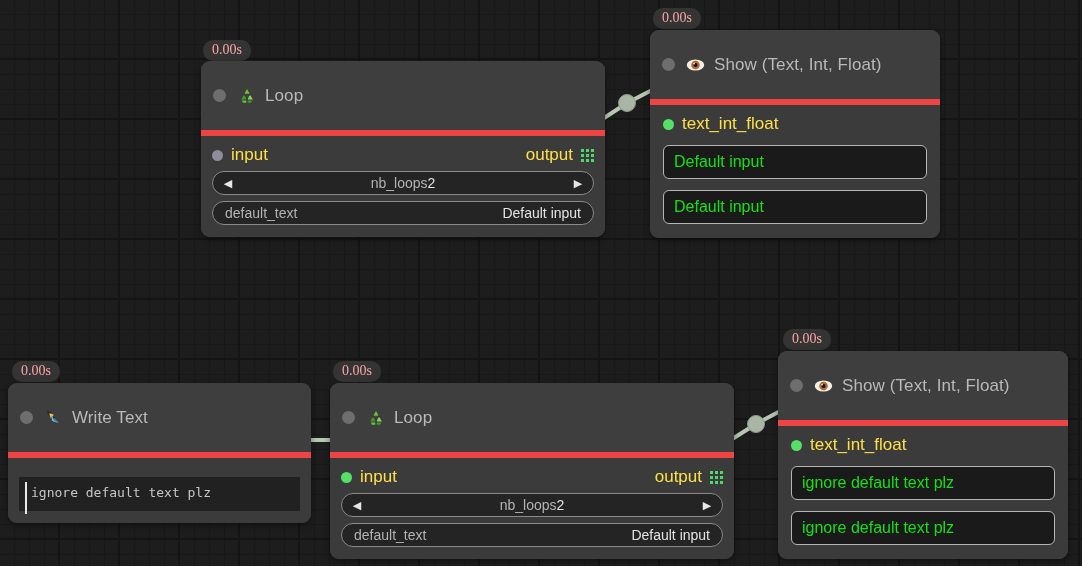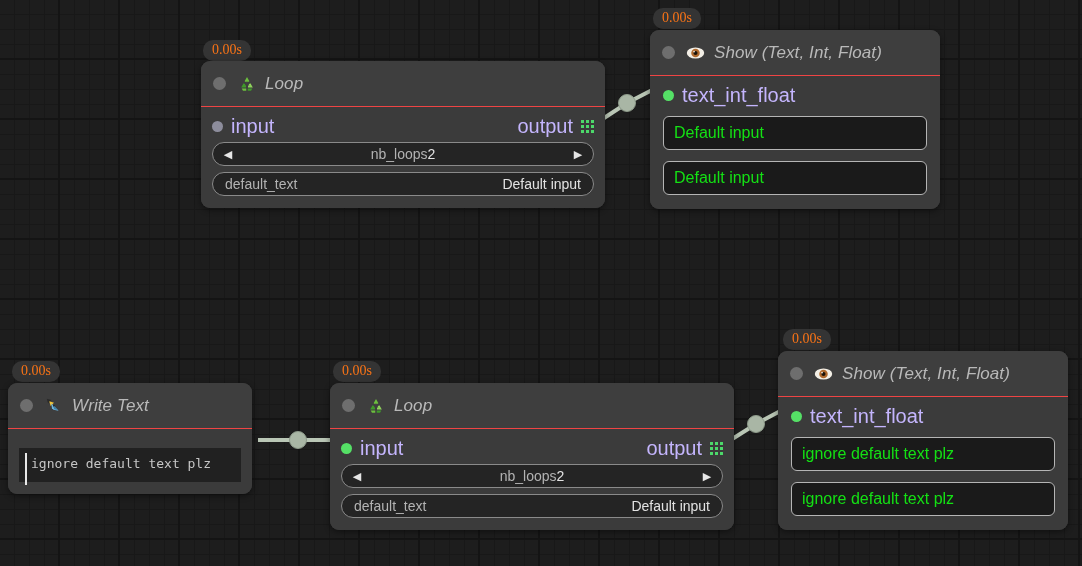--- a/index.html
+++ b/index.html
@@ -39,24 +39,23 @@
     position: absolute;
     border-radius: 9px;
     background: #3b3b3b;
     box-shadow: 0 2px 6px rgba(0,0,0,0.45);
     overflow: hidden;
   }
   .node-header {
     display: flex;
     align-items: center;
     height: 37px;
-    padding: 4px 12px;
-    border-bottom: 1px solid #ef4444;
+    padding: 16px 12px;
+    border-bottom: 6px solid #ef4444;
     background: #3e3e3e;
-    font-style: italic;
   }
   .hdr-dot {
     width: 13px; height: 13px;
     border-radius: 50%;
     background: #6e6e6e;
     flex: 0 0 auto;
   }
   .hdr-icon {
     margin-left: 11px;
     width: 19px; height: 19px;
@@ -85,22 +84,22 @@
     justify-content: space-between;
     height: 20px;
     margin-bottom: 5px;
   }
   .port {
     display: flex;
     align-items: center;
     gap: 8px;
   }
   .port-label {
-    color: #c4b5fd;
-    font-size: 20px;
+    color: #fde047;
+    font-size: 17px;
   }
   .dot {
     width: 11px; height: 11px;
     border-radius: 50%;
     flex: 0 0 auto;
   }
   .dot.green { background: #55e066; }
   .dot.gray  { background: #8d8d9c; }
 
   .grid-icon {
@@ -188,21 +187,21 @@
     font-family: "DejaVu Sans Mono", monospace;
     color: #c6c6c6;
     font-size: 13px;
     white-space: pre;
   }
 
   
   .timebadge {
     position: absolute;
     background: #343434;
-    color: #f97316;
+    color: #fca5a5;
     font-family: "Liberation Serif", serif;
     font-size: 14px;
     padding: 3px 9px 4px 9px;
     border-radius: 10px;
     line-height: 1;
   }
 
   
   .show-body { padding: 9px 13px 14px 13px; }
 </style>
@@ -294,21 +293,21 @@
           <span class="dot green"></span>
           <span class="port-label">text_int_float</span>
         </span>
       </div>
       <div class="valuebox">Default input</div>
       <div class="valuebox">Default input</div>
     </div>
   </div>
 
   <div class="timebadge" style="left:12px; top:361px;">0.00s</div>
-  <div class="node" style="left:8px; top:383px; width:244px;">
+  <div class="node" style="left:8px; top:383px; width:303px;">
     <div class="node-header">
       <span class="hdr-dot"></span>
       <span class="hdr-icon">
         <svg width="19" height="19" viewBox="0 0 24 24">
           <path d="M3.5 3.5 L9.5 5.2 L5.2 9.5 Z" fill="#2a2a2a"></path>
           <path d="M6.6 6.6 L12.6 8.4 L8.4 12.6 Z" fill="#f2c436"></path>
           <path d="M9.0 9.0 L18.5 18.5 L12.0 17.4 L10.1 15.4 Z" fill="#6fb7e0"></path>
           <path d="M10.8 10.8 L17.6 17.6 L13.0 16.6 Z" fill="#3d7fa8"></path>
           <circle cx="12.4" cy="12.4" r="1.0" fill="#1b1b1b"></circle>
         </svg>

